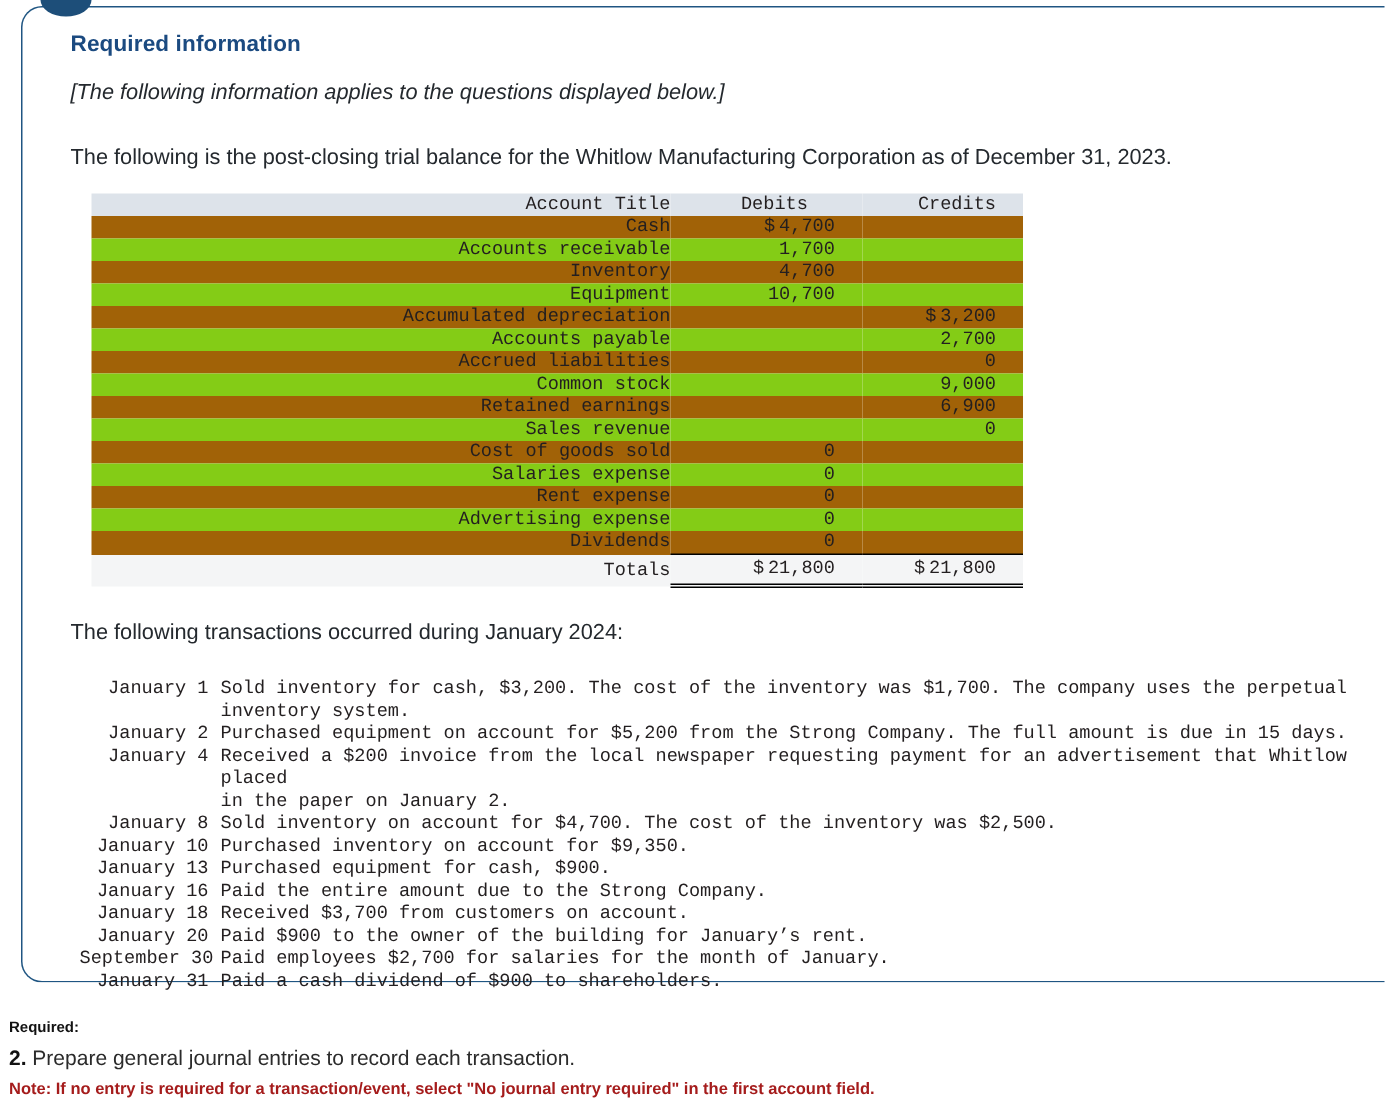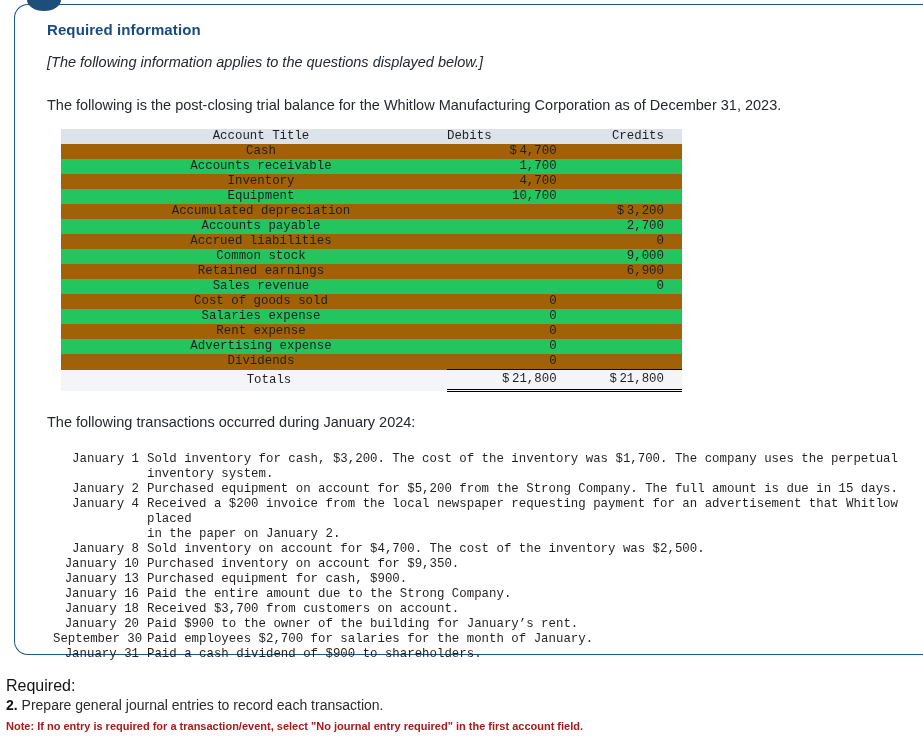--- a/index.html
+++ b/index.html
@@ -80,28 +80,28 @@
     padding: 0;
     height: 15px;
     line-height: 15px;
     font-weight: normal;
     vertical-align: middle;
     white-space: nowrap;
   }
   table.tb thead th {
     background: #dde3ea;
   }
-  table.tb .c-title { text-align: center; padding-left: 14px; width: 415px; }
+  table.tb .c-title { text-align: right; padding-left: 14px; width: 415px; }
   table.tb .c-deb   { text-align: right; padding-right: 18px; width: 106px; }
   table.tb .c-cre   { text-align: right; padding-right: 18px; width: 100px; }
-  table.tb thead .c-deb { text-align: left; padding-right: 36px; }
+  table.tb thead .c-deb { text-align: right; padding-right: 36px; }
   table.tb thead .c-cre { padding-right: 18px; }
 
   table.tb tbody tr.odd  { background: #a16207; }
-  table.tb tbody tr.even { background: #22c55e; }
+  table.tb tbody tr.even { background: #84cc16; }
 
   table.tb tbody tr.totals td { background: #f4f5f6; height: 19px; line-height: 19px;}
   table.tb tbody tr.totals td.c-title { padding-left: 30px; }
   table.tb tbody tr.totals td.c-deb,
   table.tb tbody tr.totals td.c-cre {
     border-top: 1.3px solid #000;
     border-bottom: 3px double #000;
   }
 
   
@@ -137,22 +137,22 @@
   }
 
   
   #footer {
     position: absolute;
     left: 6px;
     top: 676px;
     width: 910px;
   }
   .f-required {
-    font-size: 16px;
-    font-weight: normal;
+    font-size: 10px;
+    font-weight: bold;
     color: #121212;
     line-height: 19px;
   }
   .f-item {
     font-size: 14px;
     color: #2b2b2b;
     line-height: 20px;
   }
   .f-item .num { font-weight: bold; color: #121212; }
   .f-note {

